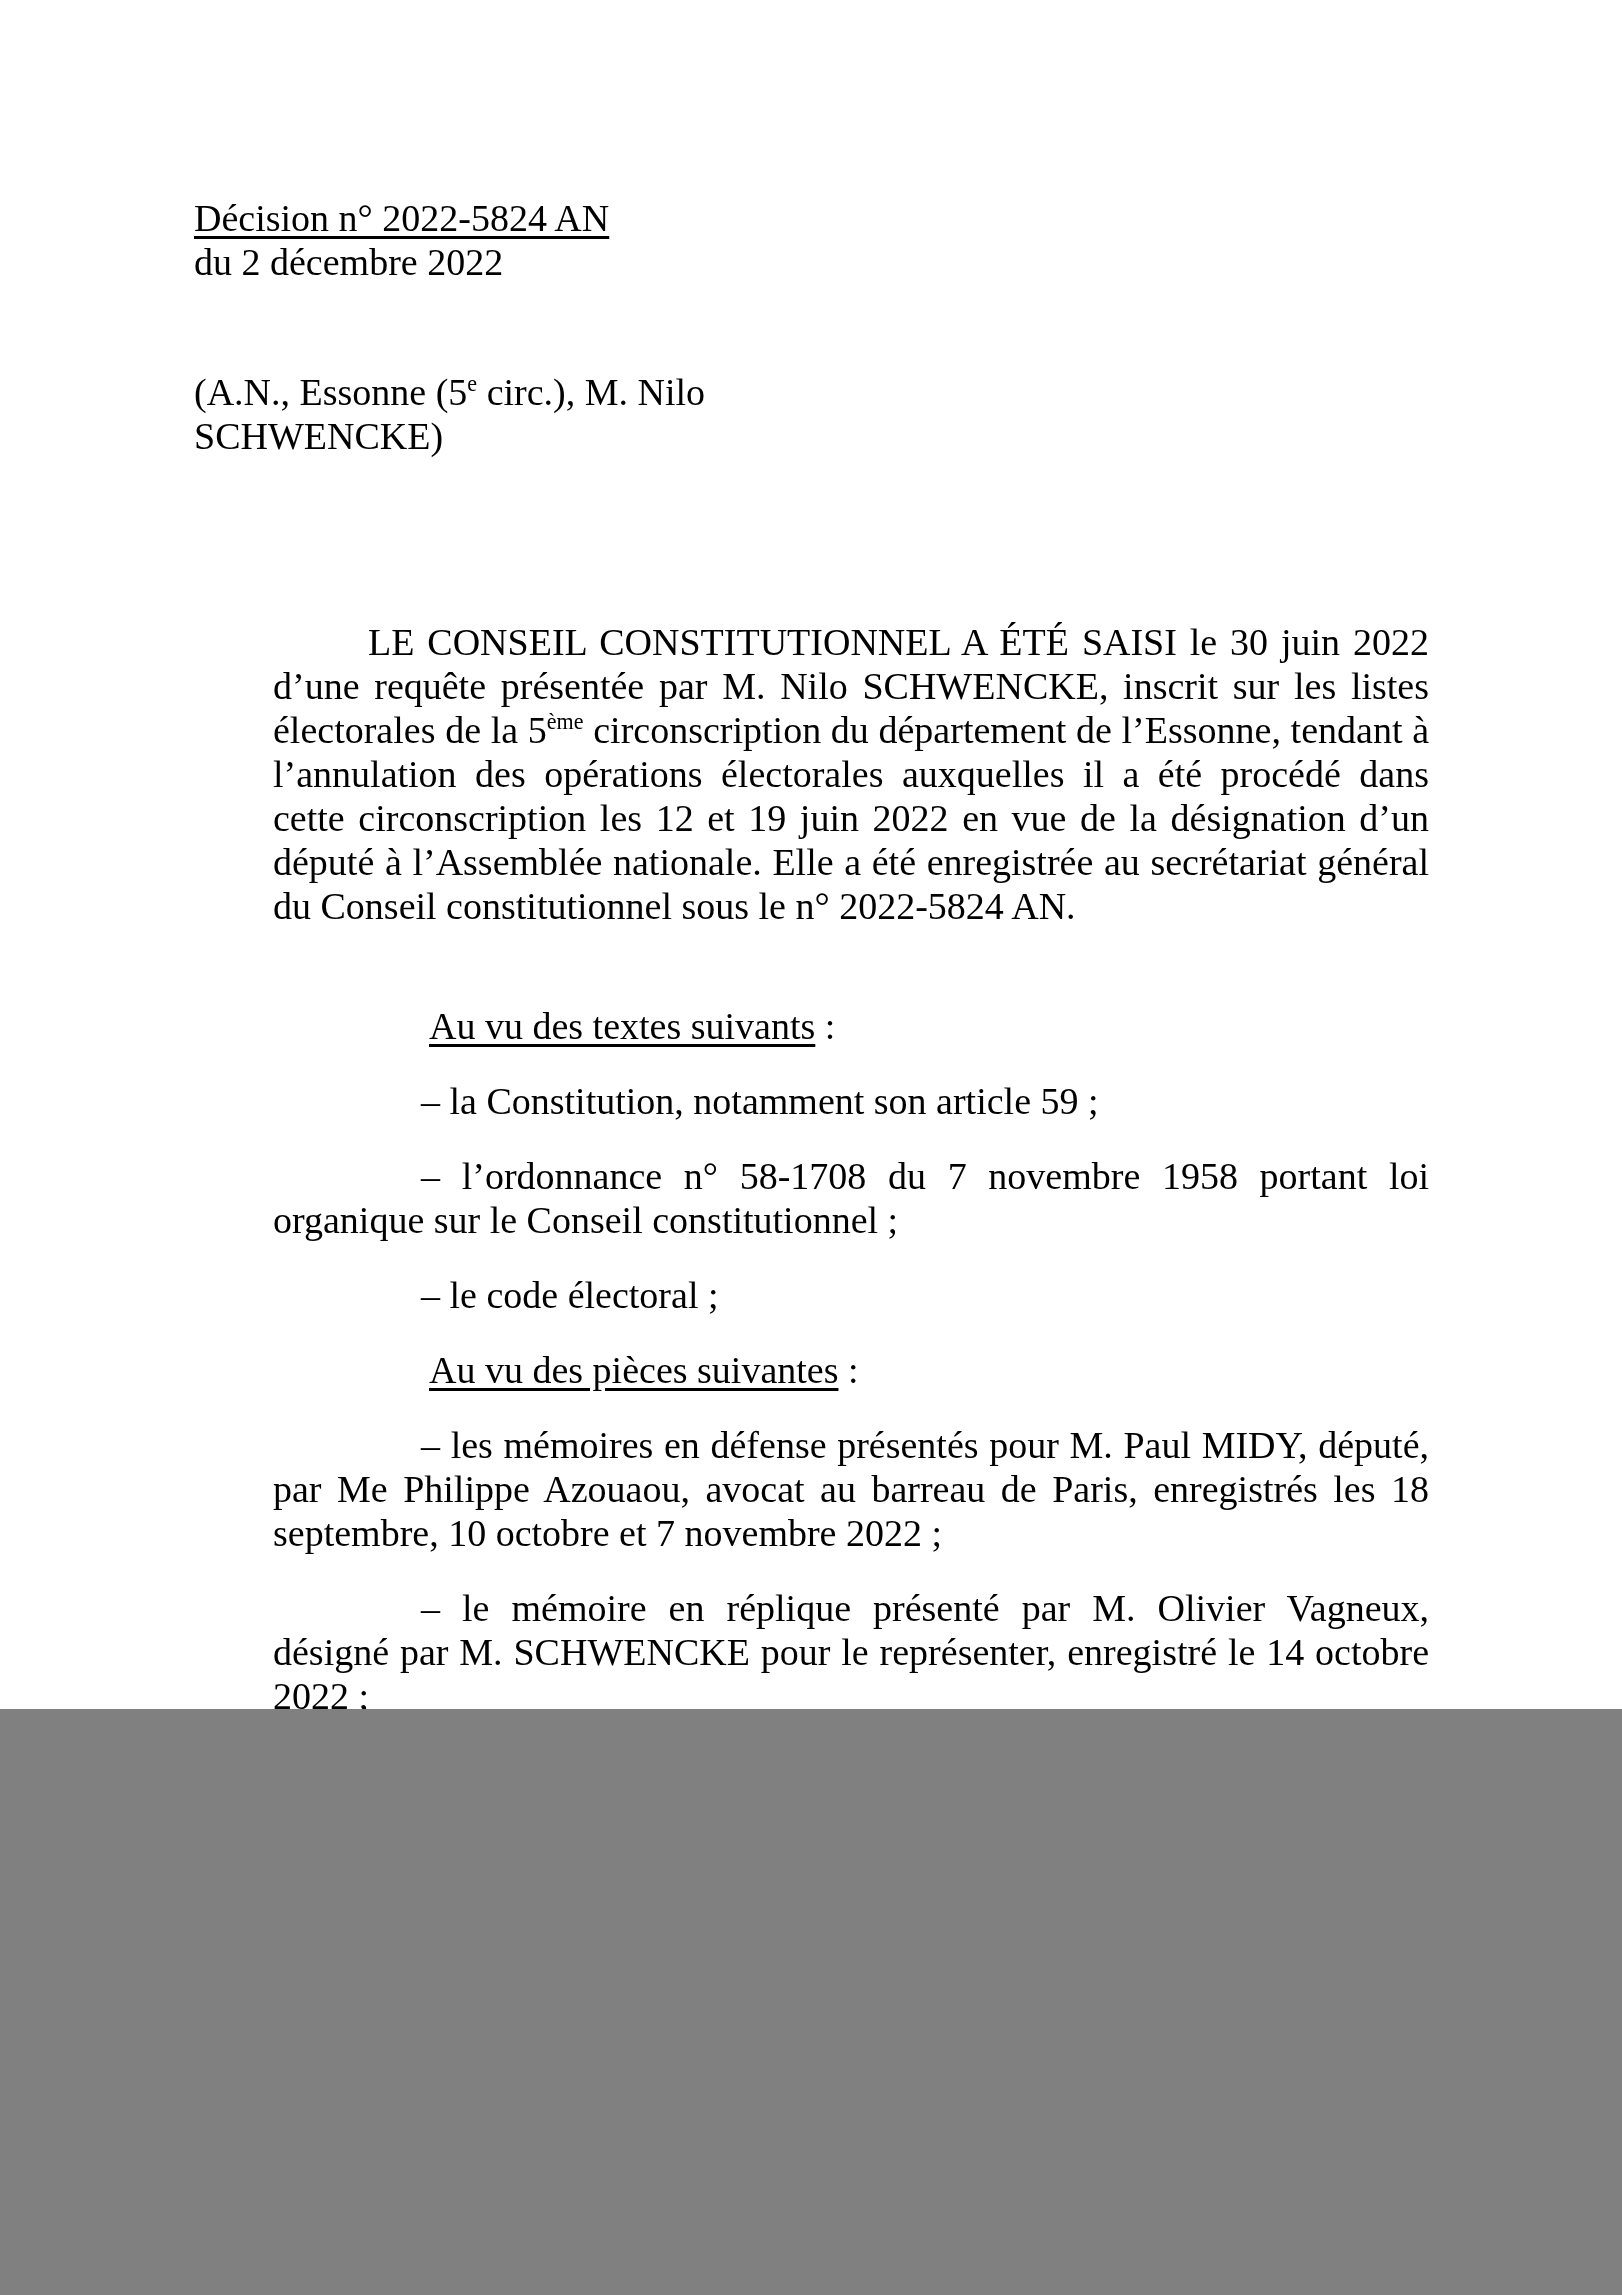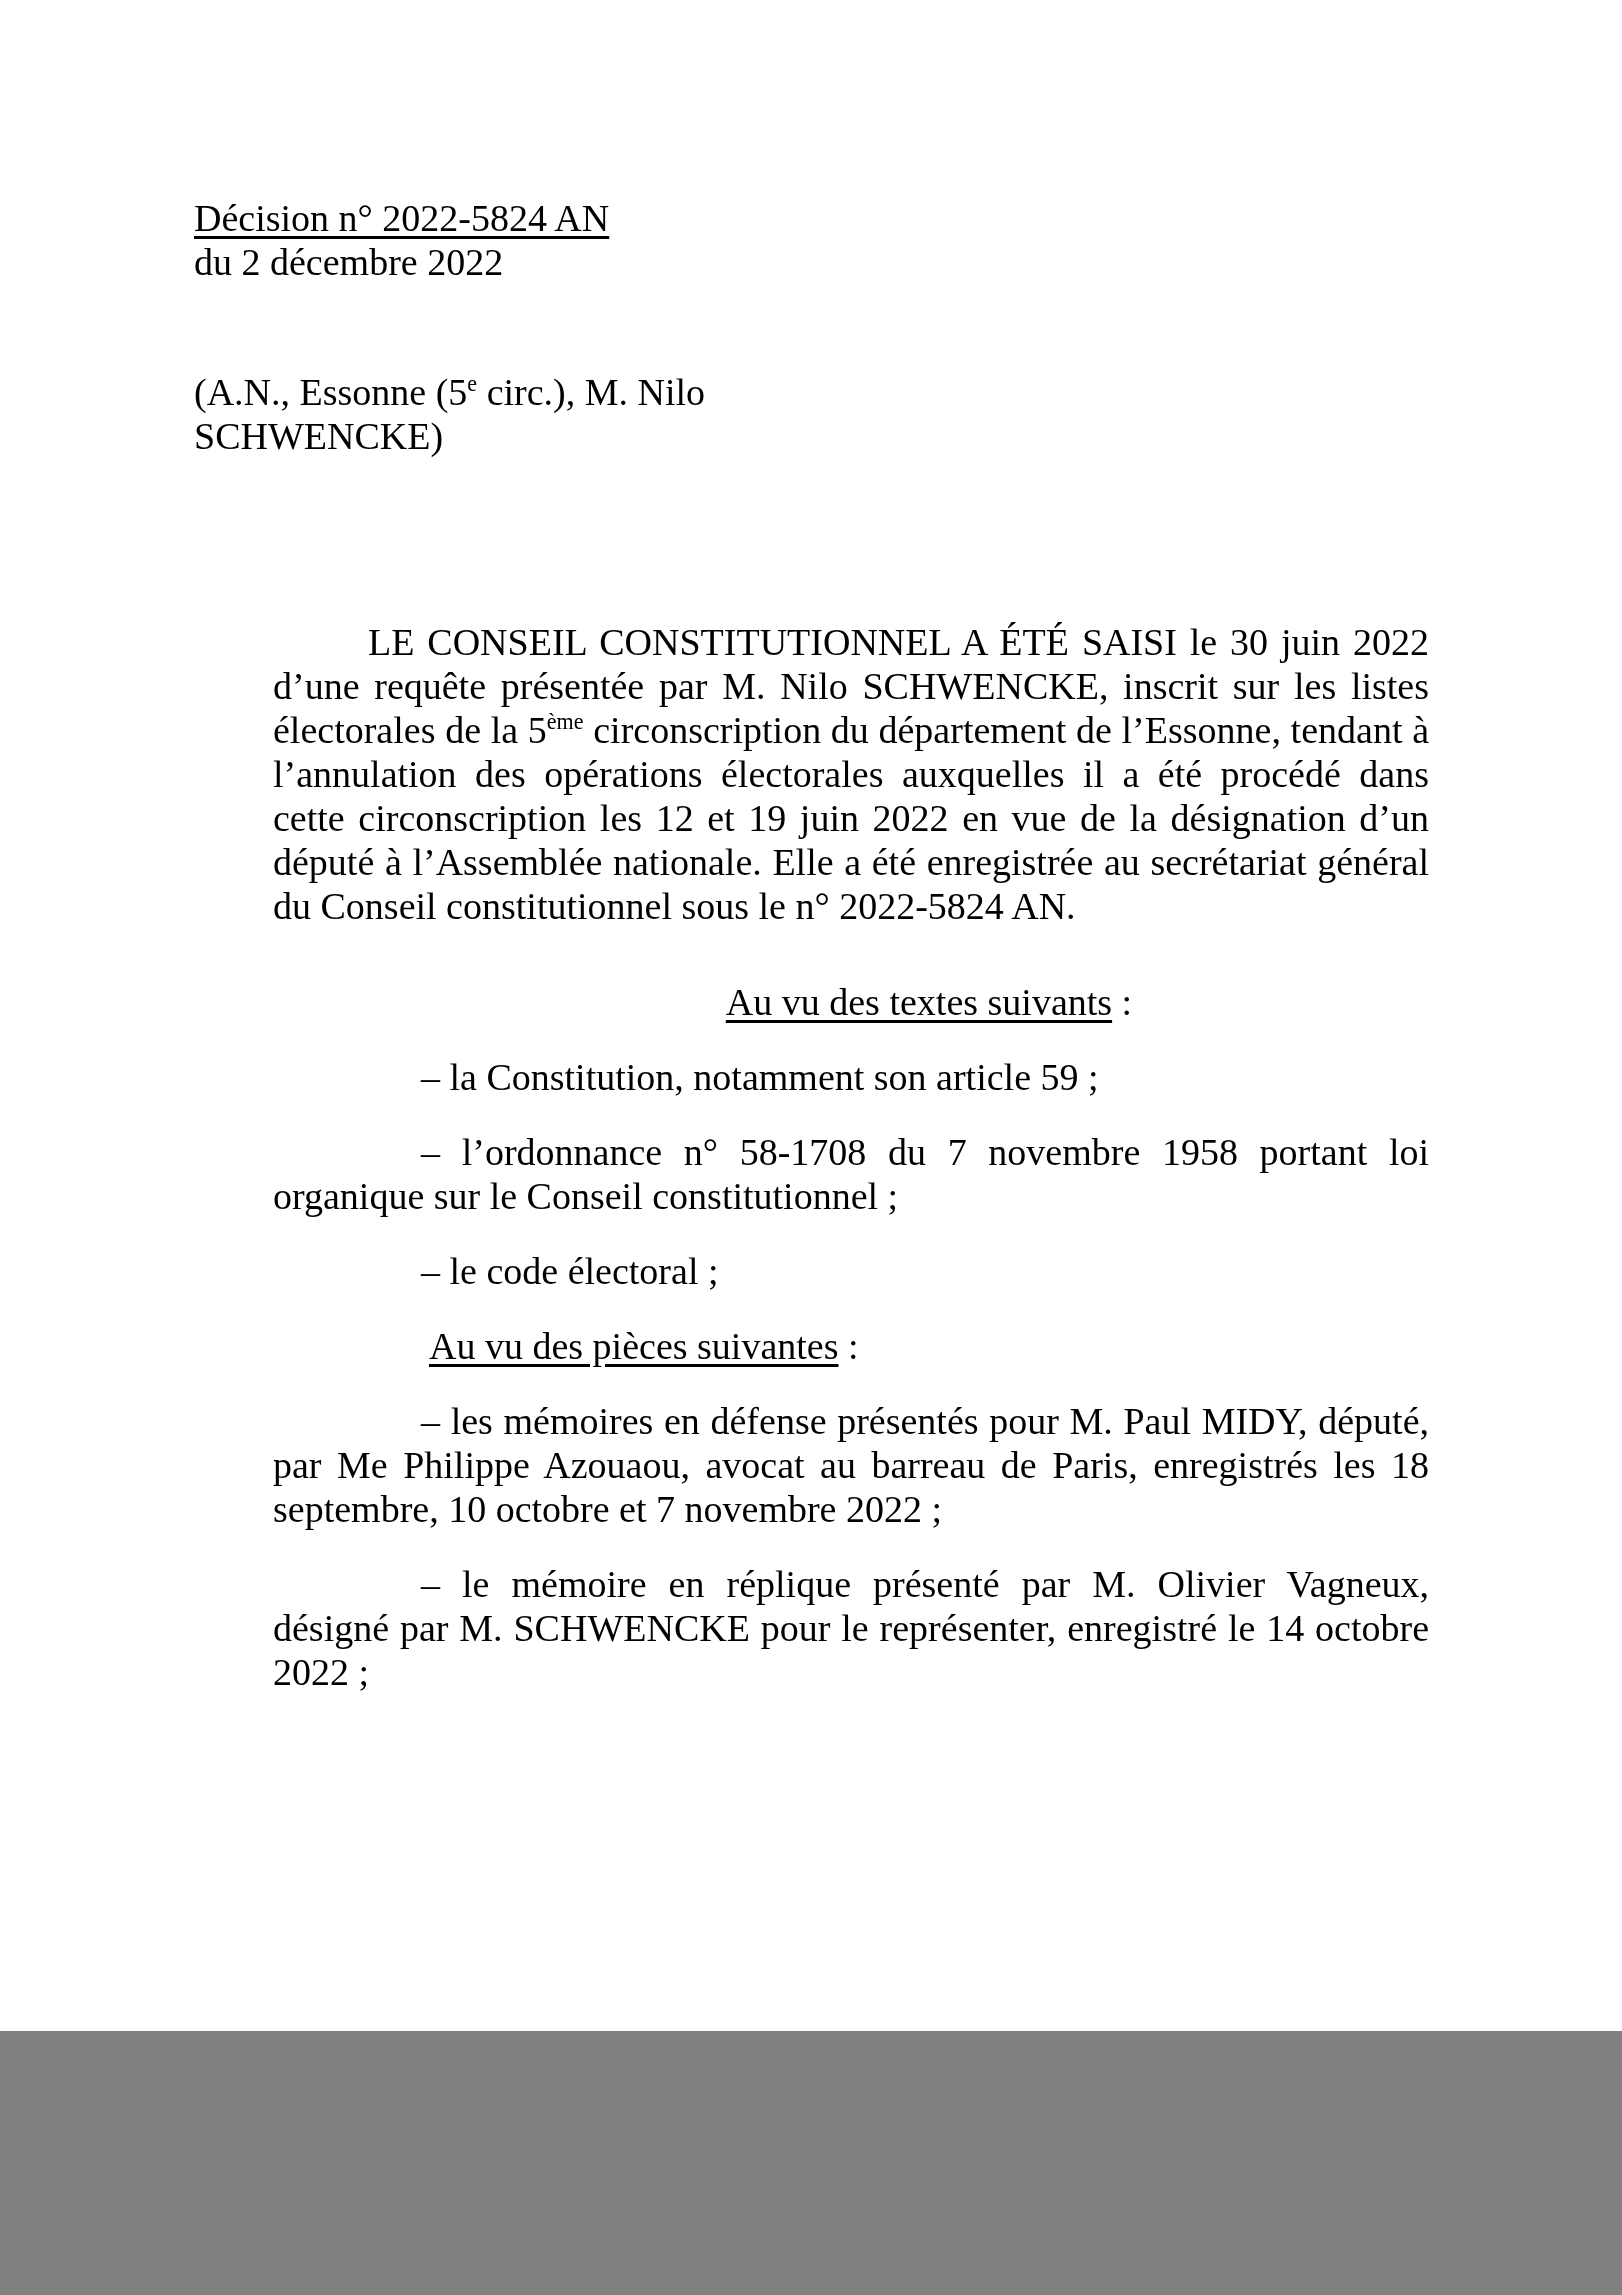--- a/index.html
+++ b/index.html
@@ -4,21 +4,21 @@
 <title>Décision n° 2022-5824 AN</title>
 <style>
   html, body {
     margin: 0;
     padding: 0;
     background: #808080;
   }
   .page {
     position: relative;
     width: 1623px;
-    height: 2031px;
+    height: 1709px;
     margin: 0 auto;
     background: #ffffff;
     font-family: "Liberation Serif", "DejaVu Serif", serif;
     font-size: 38px;
     line-height: 44px;
     color: #000000;
     overflow: hidden;
   }
   .header {
     position: absolute;
@@ -52,22 +52,21 @@
     text-indent: 95px;
   }
   .body-text p.kind-item {
     text-indent: 148px;
   }
   .body-text p.kind-heading {
     text-indent: 156px;
     text-align: left;
   }
   .body-text p.space-before {
-    margin-top: 52px;
-    text-align: center;
+    margin-top: 76px;
   }
   .sup {
     vertical-align: super;
     font-size: 0.58em;
     line-height: 0;
   }
 </style>
 </head>
 <body>
 

